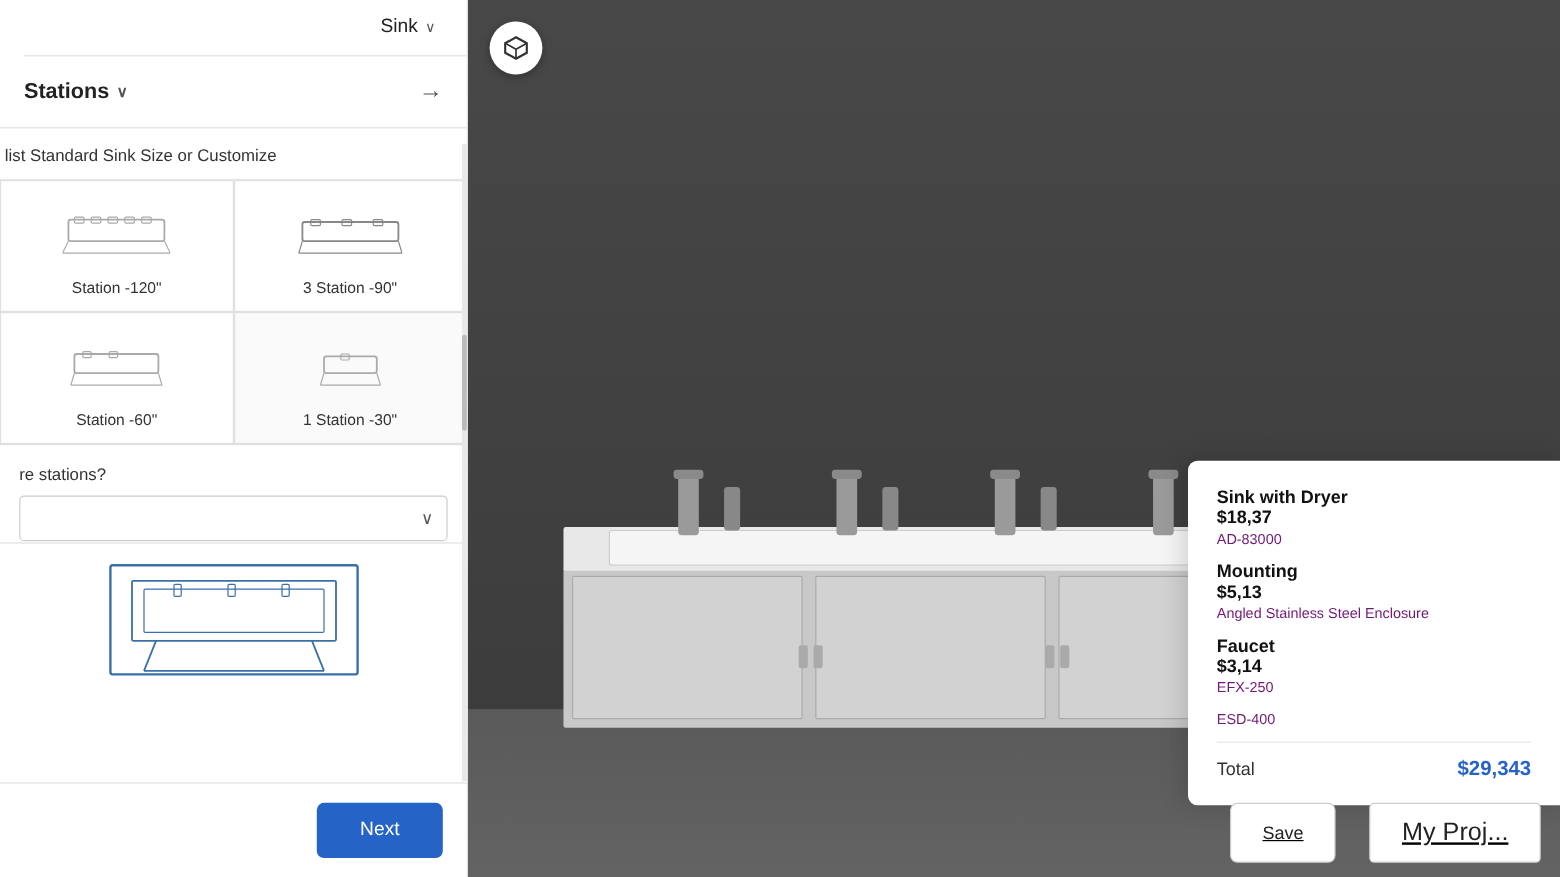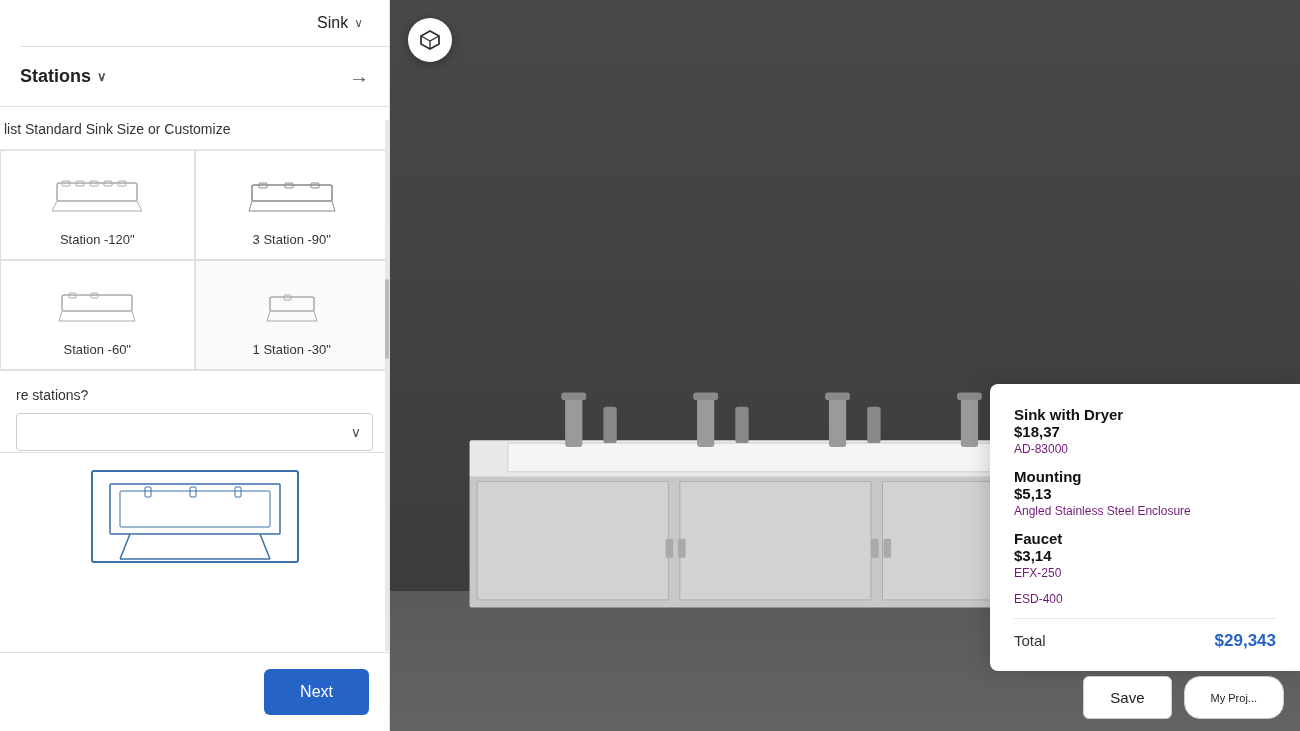--- a/index.html
+++ b/index.html
@@ -283,39 +283,40 @@
       font-weight: 700;
       color: #2563c7;
     }
 
     
     .bottom-action-bar {
       position: absolute;
       bottom: 0;
       right: 0;
       display: flex;
-      gap: 12px;
+      gap: 28px;
       padding: 12px 16px;
       background: rgba(0,0,0,0.0);
+      text-decoration: underline;
     }
     .save-btn {
       padding: 12px 26px;
       background: #fff;
       border: 1px solid #ccc;
       border-radius: 6px;
       font-size: 15px;
       cursor: pointer;
       color: #222;
     }
     .myproj-btn {
       padding: 12px 26px;
       background: #fff;
       border: 1px solid #ccc;
-      border-radius: 16px;
-      font-size: 11px;
+      border-radius: 4px;
+      font-size: 21px;
       cursor: pointer;
       color: #222;
     }
 
     
     .left-panel-scroll {
       flex: 1;
       overflow-y: auto;
       display: flex;
       flex-direction: column;

